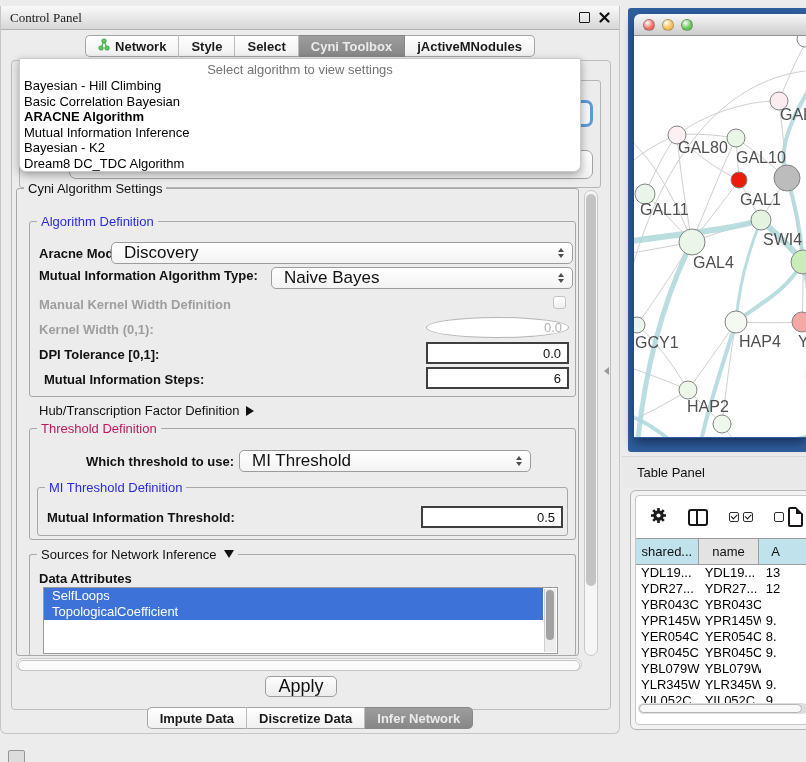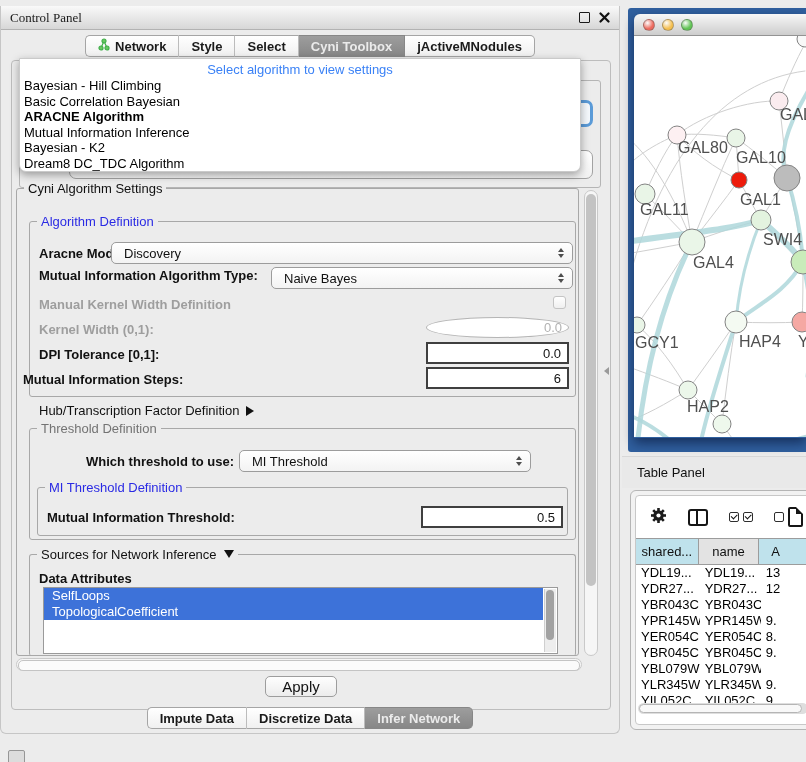--- a/index.html
+++ b/index.html
@@ -28,31 +28,31 @@
   .cp-content{position:absolute;left:10px;top:54px;width:600px;height:650px;
        border:1px solid #bdbdbd;border-radius:4px;background:#ececec;box-sizing:border-box;}
   
   .ul-group{position:absolute;left:18px;top:74px;width:582px;height:108px;border:1px solid #b5b5b5;border-radius:3px;box-sizing:border-box;}
   .ul-blue{position:absolute;left:497px;top:94px;width:95px;height:27px;border:3px solid #5b9bd8;border-radius:7px;background:#f4f8fc;box-sizing:border-box;}
   .ul-combo{position:absolute;left:68px;top:144px;width:524px;height:29px;border:1px solid #a2a2a2;border-radius:7px;background:linear-gradient(#fff,#f1f1f1);box-sizing:border-box;}
   
   .dd{position:absolute;left:18px;top:52px;width:562px;height:114px;background:#fff;
        border:1px solid #cacaca;border-radius:0 0 7px 7px;box-shadow:0 3px 9px rgba(0,0,0,.35);
        z-index:50;padding-top:2px;box-sizing:border-box;}
-  .dd .prompt{text-align:center;color:#3b82f6;height:17px;line-height:17px;}
+  .dd .prompt{text-align:center;color:#737373;height:17px;line-height:17px;}
   .dd .item{height:15.5px;line-height:15.5px;padding-left:4px;color:#000;white-space:nowrap;}
   .dd .item.bold{font-weight:bold;}
   
   .gb{position:absolute;border:1px solid #a8a8a8;border-radius:3px;box-sizing:border-box;}
   .gb-title{position:absolute;top:-8px;left:7px;background:#ececec;padding:0 4px;font-size:13px;white-space:nowrap;}
   .lbl{position:absolute;font-size:13px;font-weight:bold;white-space:nowrap;color:#111;}
   .lbl.reg{font-weight:normal;}
   .lbl.dis{color:#9e9e9e;}
   .combo{position:absolute;background:linear-gradient(#ffffff,#f3f3f3);border:1px solid #9c9c9c;
-       border-radius:5px;display:flex;align-items:center;padding:0 24px 0 12px;font-size:13px;box-sizing:border-box;}
+       border-radius:5px;display:flex;align-items:center;padding:0 24px 0 12px;font-size:17px;box-sizing:border-box;}
   .spin{position:absolute;right:8px;top:50%;transform:translateY(-50%);display:flex;flex-direction:column;gap:2px;}
   .spin .up{width:0;height:0;border-left:3.5px solid transparent;border-right:3.5px solid transparent;border-bottom:4px solid #4e4e4e;}
   .spin .dn{width:0;height:0;border-left:3.5px solid transparent;border-right:3.5px solid transparent;border-top:4px solid #4e4e4e;}
   .tfield{position:absolute;background:#fff;border:2px solid #3f3f3f;font-size:13px;text-align:right;
        padding:0 6px;box-sizing:border-box;display:flex;align-items:center;justify-content:flex-end;}
   .tfield.light{border:1px solid #c2c2c2;color:#b2b2b2;}
   .cbox{position:absolute;width:13px;height:13px;border:1px solid #c4c4c4;border-radius:3px;
        background:linear-gradient(#fff,#efefef);box-sizing:border-box;}
   .tri-right{display:inline-block;width:0;height:0;border-left:8px solid #111;border-top:5.5px solid transparent;border-bottom:5.5px solid transparent;vertical-align:-1px;margin-left:7px;}
   .tri-down{display:inline-block;width:0;height:0;border-top:8px solid #111;border-left:5.5px solid transparent;border-right:5.5px solid transparent;vertical-align:1px;margin-left:7px;}
@@ -62,21 +62,21 @@
   .attr-vscroll{position:absolute;right:1px;top:1px;width:11px;height:63px;background:#ededed;border-left:1px solid #cfcfcf;}
   .attr-thumb{position:absolute;left:1px;top:1px;width:8px;height:50px;background:#a2a2a2;border-radius:4px;}
   .vscroll{position:absolute;left:583px;top:184px;width:14px;height:466px;background:#f6f6f6;
        border:1px solid #c9c9c9;border-radius:7px;box-sizing:border-box;}
   .vthumb{position:absolute;left:1px;top:3px;width:10px;height:392px;background:#c3c3c3;border-radius:5px;}
   .hscroll{position:absolute;left:15px;top:652px;width:566px;height:13px;background:#f6f6f6;
        border:1px solid #c9c9c9;border-radius:7px;box-sizing:border-box;}
   .hthumb{position:absolute;left:1px;top:1px;width:calc(100% - 4px);height:9px;background:#fbfbfb;border:1px solid #c4c4c4;border-radius:5px;}
   .apply-btn{position:absolute;left:264px;top:670px;width:72px;height:21px;
        background:linear-gradient(#fefefe,#ececec);border:1px solid #9d9d9d;border-radius:5px;
-       font-size:15px;font-family:inherit;color:#111;display:flex;align-items:center;justify-content:center;}
+       font-size:18px;font-family:inherit;color:#111;display:flex;align-items:center;justify-content:center;}
   
   .net-bg{position:absolute;left:628px;top:8px;width:178px;height:444px;background:#30609f;border-radius:3px 0 0 3px;}
   .mac-window{position:absolute;left:634px;top:14px;width:172px;height:424px;border-radius:6px 0 0 0;
        box-shadow:0 5px 12px rgba(0,10,40,.55);}
   .mac-titlebar{height:22px;background:linear-gradient(#f7f7f7,#cdcdcd);border-bottom:1px solid #939393;
        border-radius:6px 0 0 0;display:flex;align-items:center;padding-left:9px;gap:7px;box-sizing:border-box;}
   .light{width:12px;height:12px;border-radius:50%;box-sizing:border-box;}
   .net-canvas{position:relative;width:172px;height:401px;background:#fff;overflow:hidden;}
   
   .tp-header{position:absolute;left:622px;top:456px;width:184px;height:32px;background:#e9e9e9;
@@ -194,27 +194,27 @@
         <i class="up"></i>
         <i class="dn"></i>
       </span>
   </div>
   <span class="lbl dis" style="left:38px;top:291px;">Manual Kernel Width Definition</span>
   <span class="cbox" style="left:552px;top:290px;"></span>
   <span class="lbl dis" style="left:38px;top:316px;">Kernel Width (0,1):</span>
   <div class="tfield light" style="left: 425px; top: 311px; width: 143px; height: 21px; border: 1px solid rgba(90, 90, 90, 0.45);">0.0</div>
   <span class="lbl" style="left:38px;top:341px;">DPI Tolerance [0,1]:</span>
   <div class="tfield" style="left:425px;top:336px;width:143px;height:22px;">0.0</div>
-  <span class="lbl" style="left:22px;top:366px;">Mutual Information Steps:</span>
+  <span class="lbl" style="left:43px;top:366px;">Mutual Information Steps:</span>
   <div class="tfield" style="left:425px;top:361px;width:143px;height:22px;">6</div>
 
   <span class="lbl reg" style="left:38px;top:397px;"><span>Hub/Transcription Factor Definition</span><span class="tri-right"></span></span>
 
   <div class="gb" style="left:28px;top:422px;width:547px;height:112px;">
-    <span class="gb-title" style="color: #737373;">Threshold Definition</span>
+    <span class="gb-title" style="color: #be185d;">Threshold Definition</span>
   </div>
   <span class="lbl" style="left:85px;top:448px;">Which threshold to use:</span>
   <div class="combo" style="left:238px;top:444px;width:292px;height:22px;">
     <span>MI Threshold</span>
     <span class="spin">
         <i class="up"></i>
         <i class="dn"></i>
       </span>
   </div>
   <div class="gb" style="left:36px;top:481px;width:531px;height:49px;">

